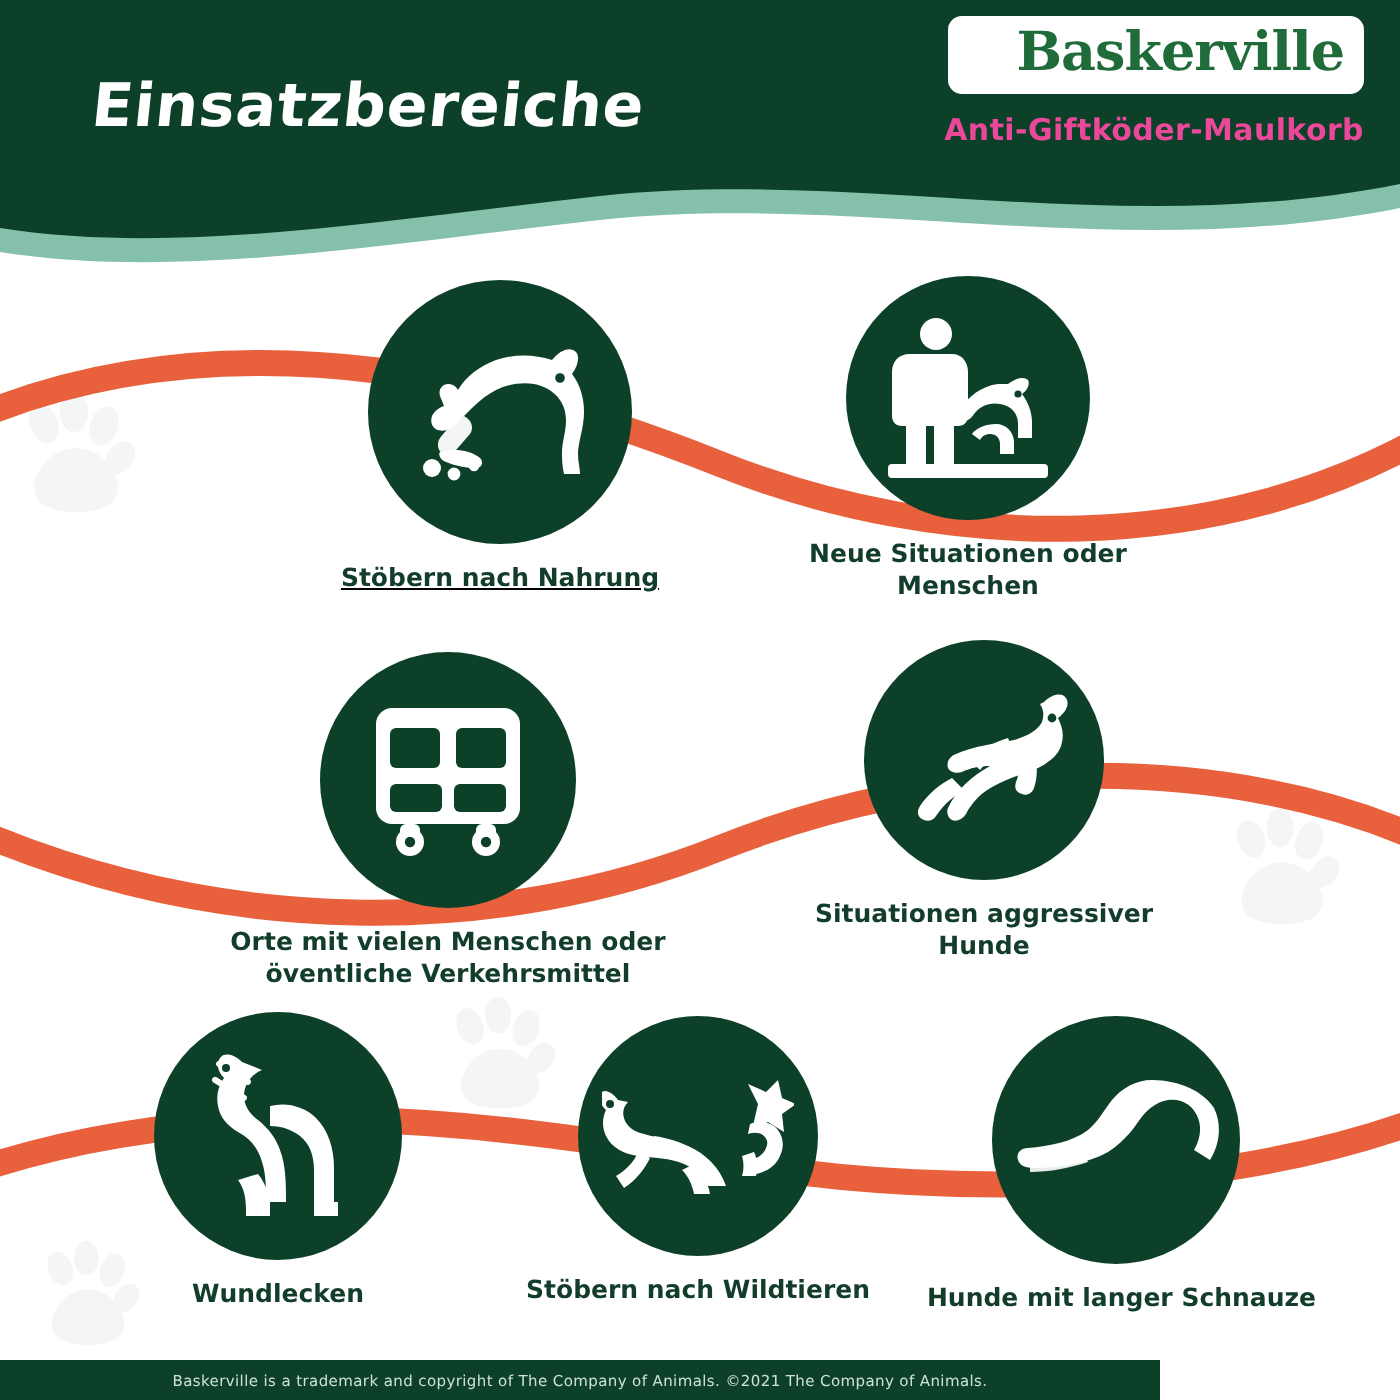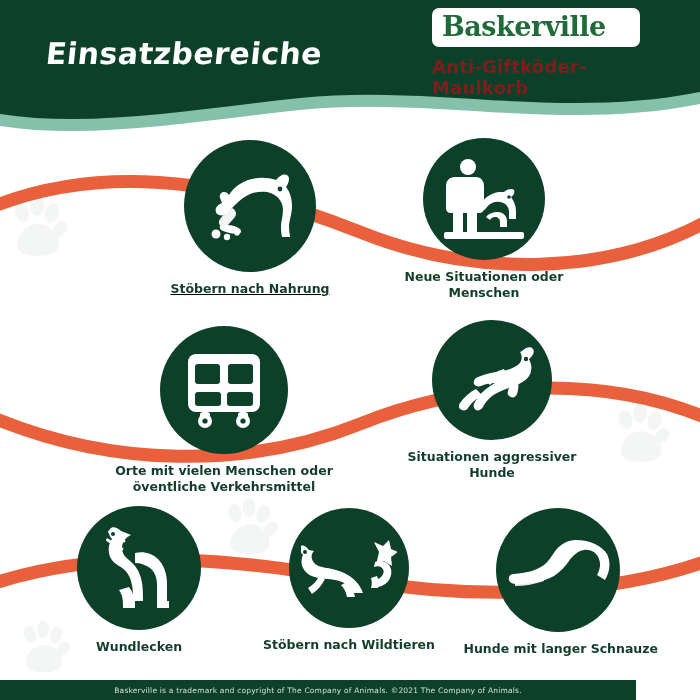--- a/index.html
+++ b/index.html
@@ -57,43 +57,43 @@
     font-size: 30px;
     letter-spacing: 0.5px;
     color: #ffffff;
     transform: skewX(-6deg);
   }
   .logo-box {
     position: absolute;
     right: 18px;
     top: 8px;
     width: 250px;
-    text-align: left;
+    text-align: right;
   }
   .logo-plate {
     background: #ffffff;
     border-radius: 7px;
     padding: 5px 10px 6px 10px;
     display: inline-block;
     min-width: 188px;
   }
   .logo-word {
     font-family: "DejaVu Serif", serif;
     font-weight: bold;
     font-size: 27px;
     color: #1f6b3a;
     letter-spacing: -0.5px;
     line-height: 1.05;
   }
   .logo-sub {
     margin-top: 9px;
     font-family: "DejaVu Sans", sans-serif;
     font-weight: bold;
-    font-size: 18px;
-    color: #7f1d1d;
+    font-size: 15px;
+    color: #ec4899;
     letter-spacing: 0.2px;
   }
 
   
   .node {
     position: absolute;
     z-index: 4;
     text-align: center;
   }
   .circle {
@@ -112,21 +112,21 @@
     color: #123d2a;
     line-height: 1.25;
     white-space: pre-line;
   }
 
   
   .footer {
     position: absolute;
     left: 0;
     bottom: 0;
-    width: 636px;
+    width: 580px;
     height: 20px;
     background: #0d4029;
     z-index: 6;
     display: flex;
     align-items: center;
     justify-content: center;
   }
   .footer-text {
     font-family: "DejaVu Sans", sans-serif;
     font-size: 7.5px;

